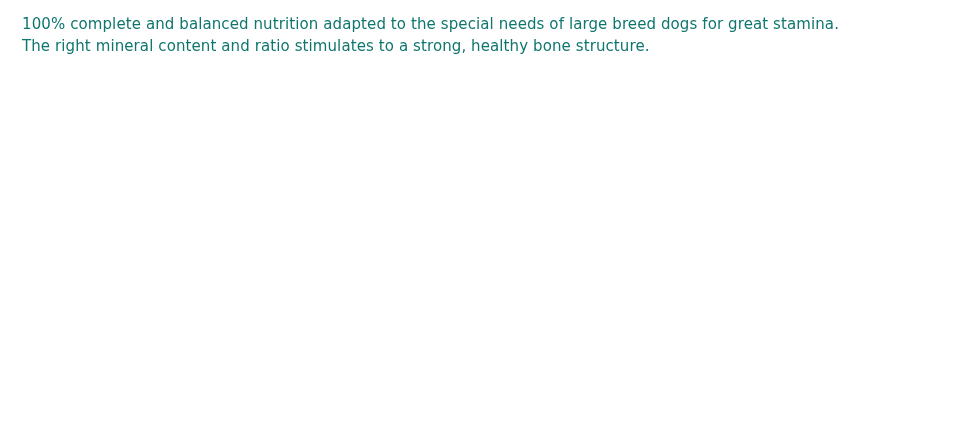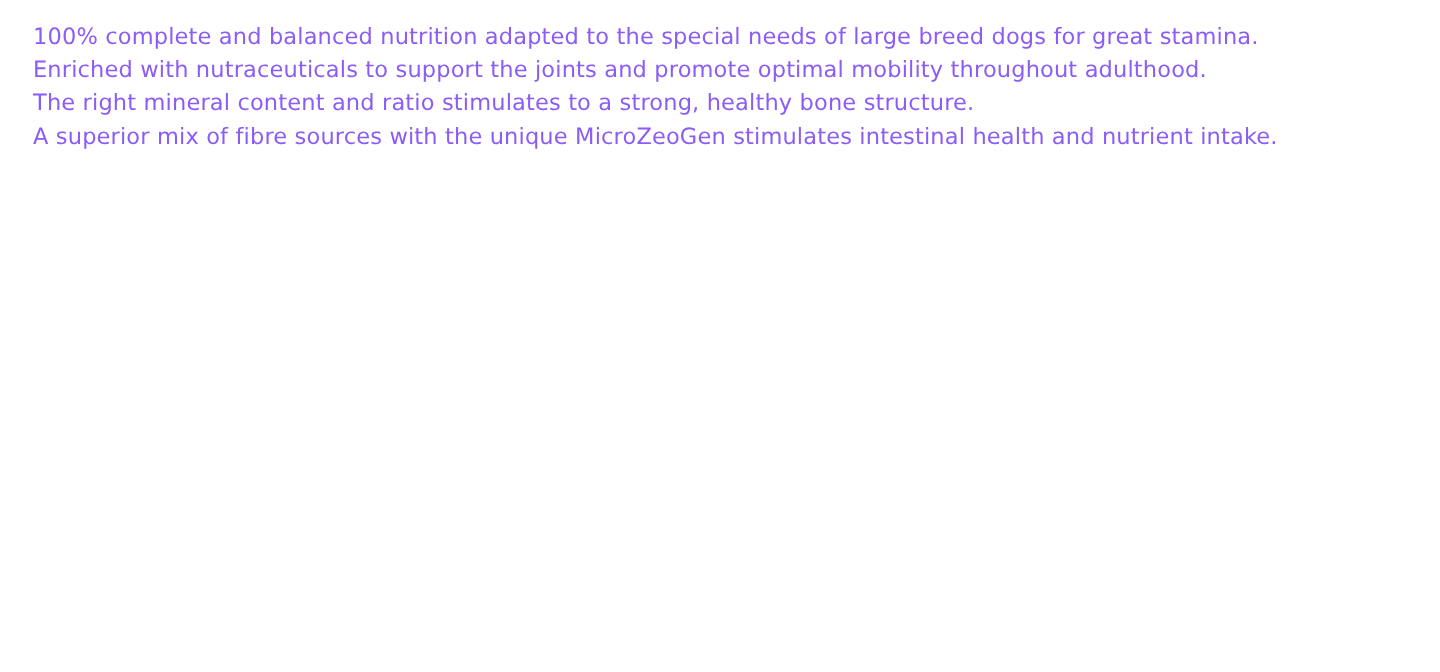--- a/index.html
+++ b/index.html
@@ -14,26 +14,24 @@
     font-family: "DejaVu Sans", "Liberation Sans", sans-serif;
   }
   .description-block {
     padding: 13px 10px 0 22px;
   }
   .description-line {
     margin: 0;
     padding: 0;
     font-size: 15px;
     line-height: 22.2px;
-    color: #8b5cf6;
+    color: #0f766e;
     letter-spacing: 0.1px;
     white-space: nowrap;
   }
 </style>
 </head>
 <body>
 
 <main class="description-block">
   <p class="description-line">100% complete and balanced nutrition adapted to the special needs of large breed dogs for great stamina.</p>
-  <p class="description-line">Enriched with nutraceuticals to support the joints and promote optimal mobility throughout adulthood.</p>
   <p class="description-line">The right mineral content and ratio stimulates to a strong, healthy bone structure.</p>
-  <p class="description-line">A superior mix of fibre sources with the unique MicroZeoGen stimulates intestinal health and nutrient intake.</p>
 </main>
 
 </body></html>

